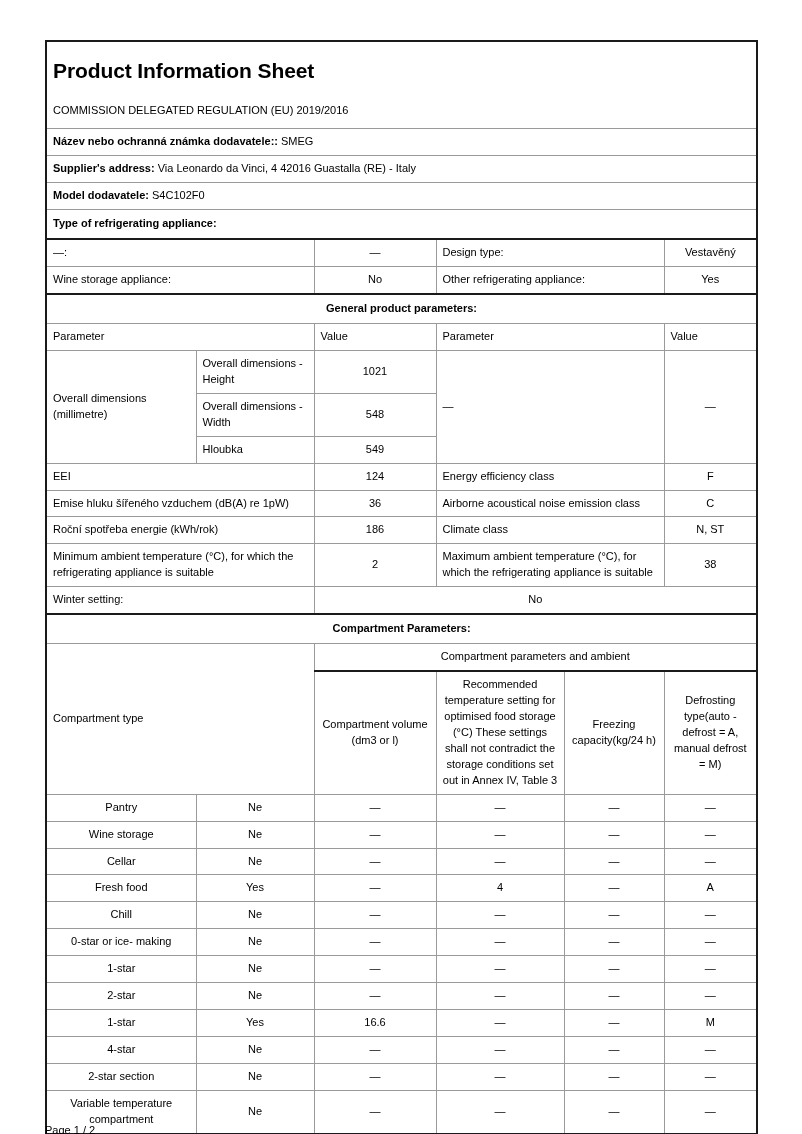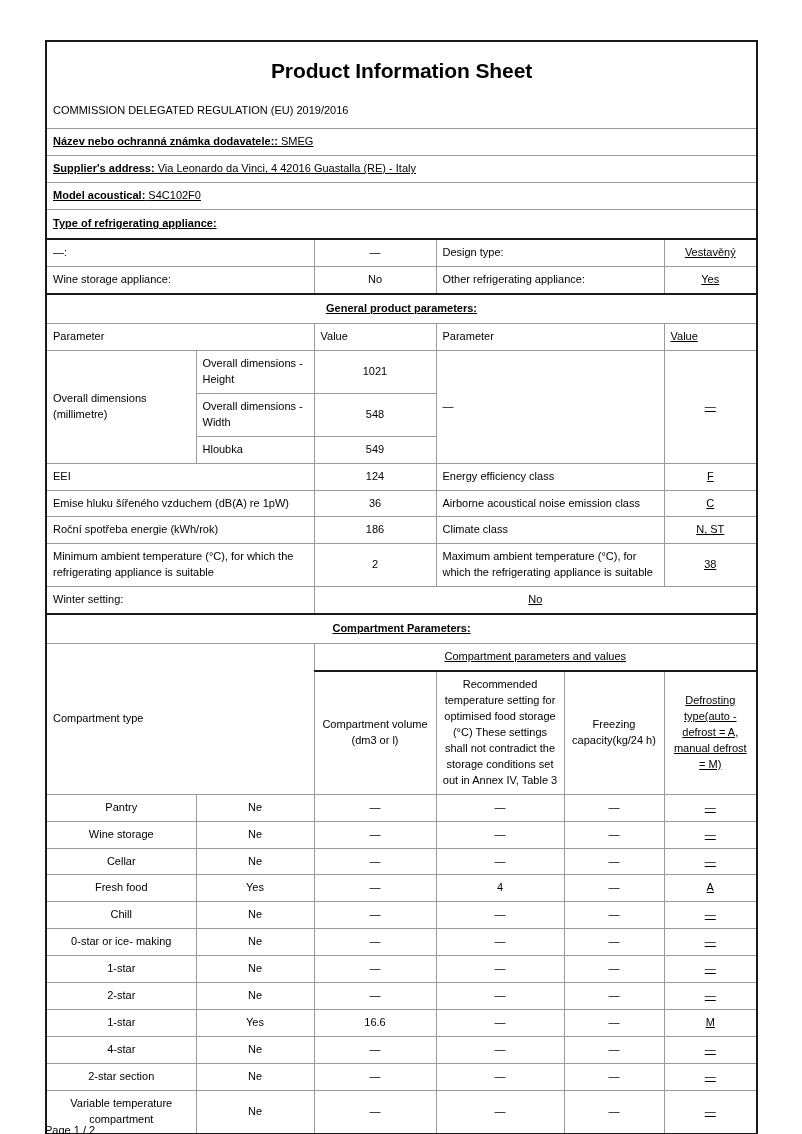--- a/index.html
+++ b/index.html
@@ -29,31 +29,30 @@
   table.doc td {
     border: 1px solid #9a9a9a;
     padding: 5px 6px;
     font-size: 11px;
     line-height: 1.45;
     vertical-align: middle;
     color: #000;
   }
   .outer-bottom { border-bottom: 2px solid #1a1a1a !important; }
   .outer-left { border-left: 2px solid #1a1a1a !important; }
-  .outer-right { border-right: 2px solid #1a1a1a !important; text-decoration: underline; }
+  .outer-right { border-right: 2px solid #1a1a1a !important; }
   .hdr-strong { border-bottom: 2px solid #1a1a1a !important; }
   .hdr-strong-top { border-top: 2px solid #1a1a1a !important; text-align: center; }
 
   .title-cell {
     padding: 14px 6px 10px 6px !important;
     border-left: 2px solid #1a1a1a !important;
     border-right: 2px solid #1a1a1a !important;
     border-top: 2px solid #1a1a1a !important;
     border-bottom: none !important;
-    text-align: center;
   }
   h1.title {
     margin: 0;
     font-size: 21px;
     font-weight: bold;
     letter-spacing: -0.1px;
   }
   .regline {
     border-top: none !important;
     border-left: 2px solid #1a1a1a !important;
@@ -116,21 +115,21 @@
 
       <tr>
         <td colspan="6" class="outer-left outer-right">
           <span class="bold">Supplier's address:</span>
           <span>Via Leonardo da Vinci, 4 42016 Guastalla (RE) - Italy</span>
         </td>
       </tr>
 
       <tr>
         <td colspan="6" class="outer-left outer-right">
-          <span class="bold">Model acoustical:</span>
+          <span class="bold">Model dodavatele:</span>
           <span>S4C102F0</span>
         </td>
       </tr>
 
       <tr>
         <td colspan="6" class="sect outer-left outer-right hdr-strong">Type of refrigerating appliance:</td>
       </tr>
 
       <tr>
         <td colspan="2" class="outer-left">—:</td>
@@ -202,21 +201,21 @@
         <td colspan="2" class="outer-left">Winter setting:</td>
         <td colspan="4" class="center outer-right">No</td>
       </tr>
 
       <tr>
         <td colspan="6" class="sect outer-left outer-right hdr-strong-top">Compartment Parameters:</td>
       </tr>
 
       <tr>
         <td rowspan="2" colspan="2" class="outer-left vmid comp-label" style="text-align:left;">Compartment type</td>
-        <td colspan="4" class="center outer-right hdr-strong">Compartment parameters and values</td>
+        <td colspan="4" class="center outer-right hdr-strong">Compartment parameters and ambient</td>
       </tr>
 
       <tr>
         <td class="small-head vmid">Compartment volume (dm3 or l)</td>
         <td class="small-head vmid">Recommended temperature setting for optimised food storage (°C) These settings shall not contradict the storage conditions set out in Annex IV, Table 3</td>
         <td class="small-head vmid">Freezing capacity(kg/24 h)</td>
         <td class="small-head vmid outer-right">Defrosting type(auto - defrost = A, manual defrost = M)</td>
       </tr>
 
       <tr>

